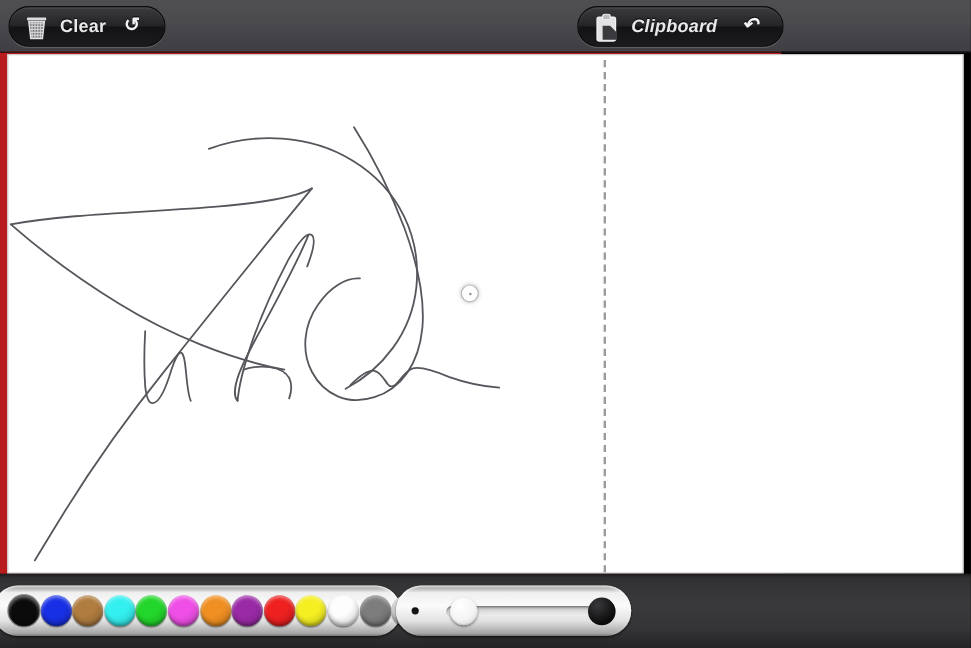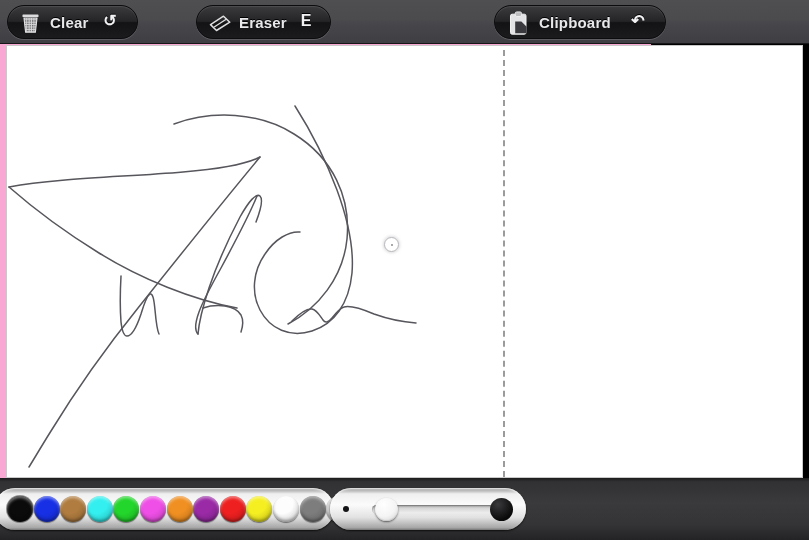--- a/index.html
+++ b/index.html
@@ -11,21 +11,21 @@
     width: 809px;
     height: 540px;
     overflow: hidden;
     font-family: "Liberation Sans", sans-serif;
     -webkit-font-smoothing: antialiased;
   }
   #app {
     position: relative;
     width: 651px;
     height: 540px;
-    background: #f9a8d4;
+    background: #b91c1c;
   }
 
   
   #toolbar {
     position: absolute;
     left: 0; top: 0;
     width: 809px; height: 44px;
     background: linear-gradient(to bottom, #4f4f52 0%, #4b4b4e 45%, #45454a 60%, #3e3e43 100%);
     border-bottom: 1px solid #161618;
     box-sizing: border-box;
@@ -60,21 +60,21 @@
     right: 0;
     text-align: center;
   }
   .tb-ico {
     position: absolute;
     display: block;
   }
 
   #btn-clear    { left: 7px;   width: 131px; }
   #btn-eraser   { left: 196px; width: 135px; }
-  #btn-clipboard{ left: 494px; width: 172px; }
+  #btn-clipboard{ left: 481px; width: 172px; font-style: italic; }
   #btn-save     { left: 663px; width: 139px; }
 
   #btn-clear .tb-ico    { left: 12px; top: 7px; }
   #btn-clear .tb-label  { position:absolute; left: 42px; top: 8px; }
   #btn-clear .tb-short  { right: 14px; top: 5px; width: 26px; }
 
   #btn-eraser .tb-ico   { left: 12px; top: 9px; }
   #btn-eraser .tb-label { position:absolute; left: 42px; top: 8px; }
   #btn-eraser .tb-short { right: 15px; top: 6px; width: 18px; }
 
@@ -212,30 +212,20 @@
             </pattern>
           </defs>
           <rect x="2.5" y="1.5" width="16" height="2.6" rx="0.6" fill="#dcdcde"></rect>
           <path d="M4 5 L17 5 L15.4 19.2 L5.6 19.2 Z" fill="url(#mesh)" stroke="#e2e2e4" stroke-width="1.1"></path>
         </svg>
       </span>
       <span class="tb-label">Clear</span>
       <span class="tb-short">↺</span>
     </div>
 
-    <div class="tb-btn" id="btn-eraser">
-      <span class="tb-ico">
-        <svg width="23" height="17" viewBox="0 0 23 17">
-          <path d="M7.5 15.5 L1.5 9.6 L14.5 1.2 L20.8 7.2 Z" fill="none" stroke="#dededf" stroke-width="1.5" stroke-linejoin="round"></path>
-          <line x1="5.2" y1="12.0" x2="17.6" y2="4.0" stroke="#dededf" stroke-width="1.4"></line>
-        </svg>
-      </span>
-      <span class="tb-label">Eraser</span>
-      <span class="tb-short">E</span>
-    </div>
 
     <div class="tb-btn" id="btn-clipboard">
       <span class="tb-ico">
         <svg width="21" height="25" viewBox="0 0 21 25">
           <rect x="2.5" y="3.2" width="15.5" height="20" rx="1.6" fill="#e3e3e5" stroke="#f2f2f3" stroke-width="1"></rect>
           <rect x="7.2" y="0.9" width="6.4" height="4.6" rx="1.6" fill="#bdbdc0" stroke="#f0f0f1" stroke-width="0.9"></rect>
           <path d="M13.4 10.5 L18.6 15.7 L18.6 22.2 L7.2 22.2 L7.2 10.5 Z" fill="#3a3a3e"></path>
         </svg>
       </span>
       <span class="tb-label">Clipboard</span>

